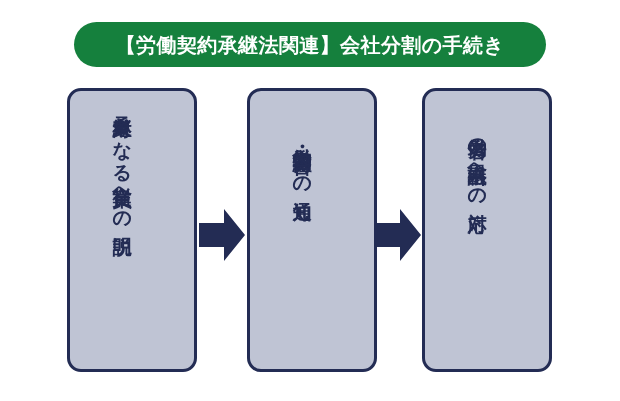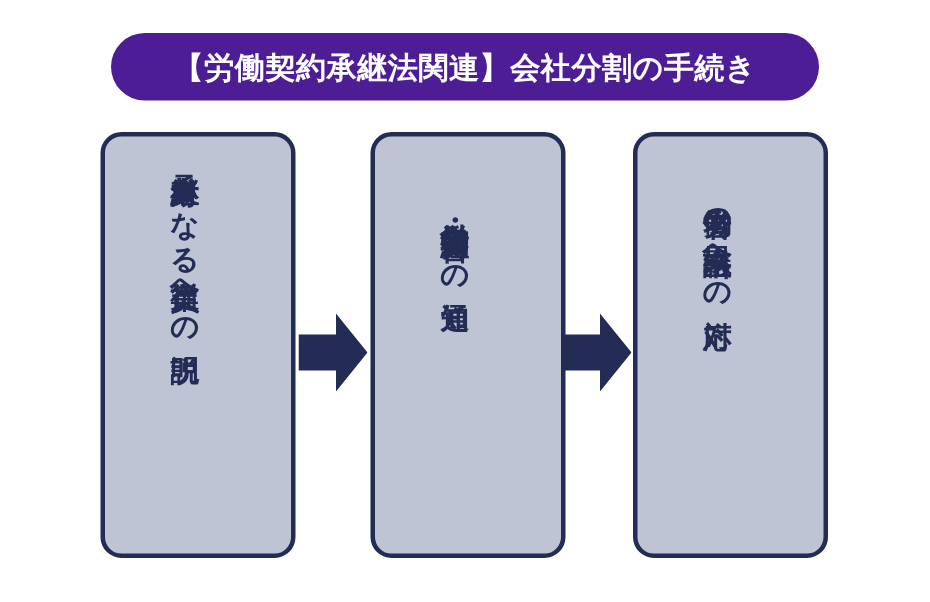--- a/index.html
+++ b/index.html
@@ -20,21 +20,21 @@
     background: #ffffff;
   }
 
   
   .title-banner {
     position: absolute;
     left: 74px;
     top: 22px;
     width: 472px;
     height: 45px;
-    background: #4c1d95;
+    background: #15803d;
     border-radius: 23px;
     display: flex;
     align-items: center;
     justify-content: center;
     box-sizing: border-box;
   }
   .title-text {
     color: #ffffff;
     font-size: 20px;
     font-weight: bold;

